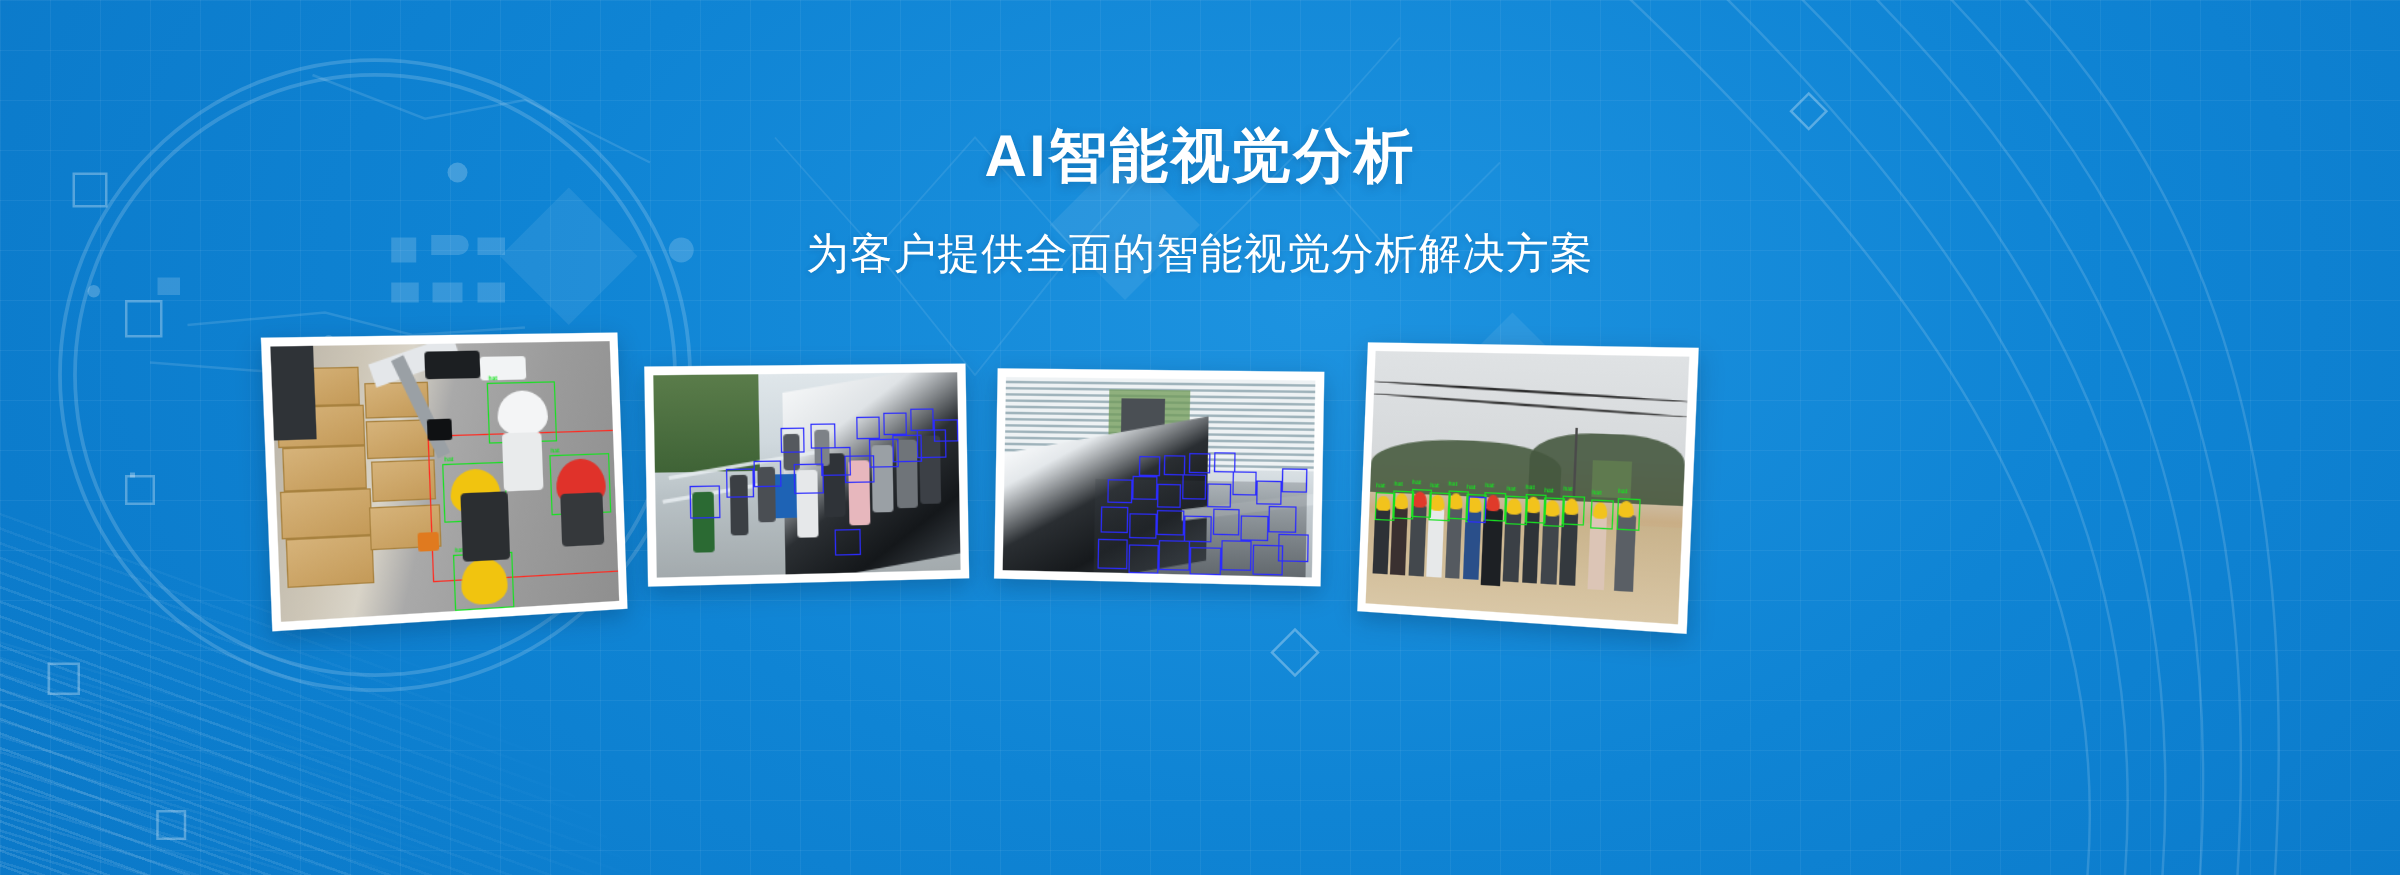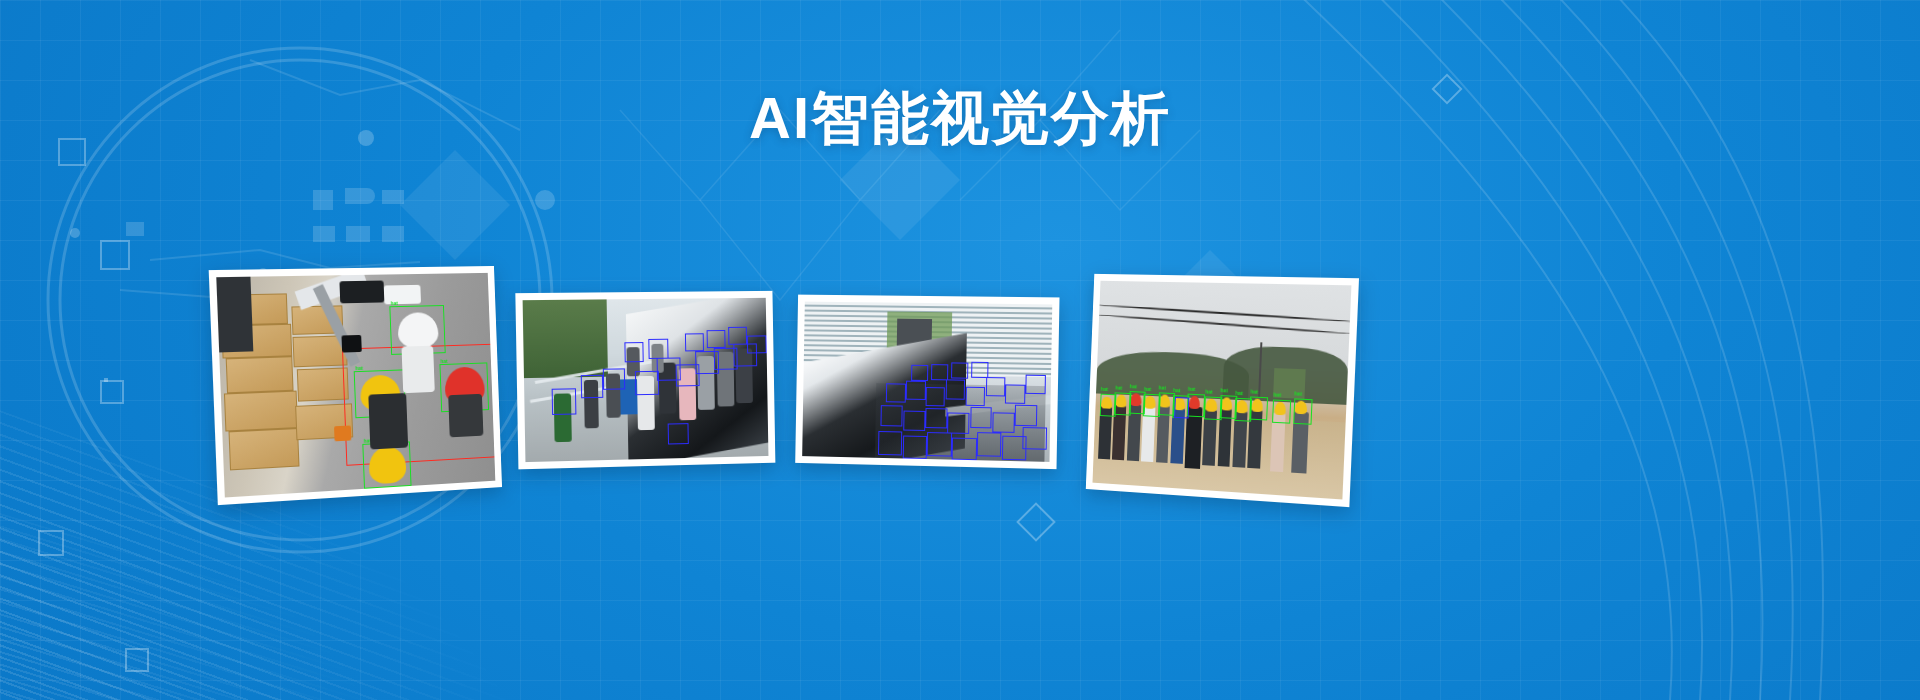--- a/index.html
+++ b/index.html
@@ -60,22 +60,22 @@
   .sqf{position:absolute;background:rgba(255,255,255,.17);}
 
   .dot{position:absolute;border-radius:50%;background:rgba(255,255,255,.22);}
 
   
   .text-block{
     position:absolute;top:0;left:0;width:1920px;
     text-align:center;z-index:12;
   }
   .title{
-    margin:0;padding:88px 0 0 0;
-    font-size:58px;line-height:1.05;font-weight:700;
+    margin:12px;padding:88px 0 0 0;
+    font-size:47px;line-height:1.05;font-weight:700;
     color:#ffffff;letter-spacing:2px;
     text-shadow:0 2px 8px rgba(0,40,80,.25);
   }
   .subtitle{
     margin:0;padding:22px 0 0 0;
     font-size:34px;line-height:1.2;font-weight:400;
     color:#ffffff;letter-spacing:1px;
     text-shadow:0 1px 5px rgba(0,40,80,.20);
   }
 
@@ -226,20 +226,21 @@
   <div class="sqf" style="left:313px;top:226px;width:22px;height:16px;"></div>
   <div class="sqf" style="left:346px;top:226px;width:24px;height:16px;"></div>
   <div class="sqf" style="left:382px;top:226px;width:22px;height:16px;"></div>
   <div class="sqf" style="left:370px;top:300px;width:14px;height:14px;"></div>
 
   <div class="dot" style="left:358px;top:130px;width:16px;height:16px;"></div>
   <div class="dot" style="left:70px;top:228px;width:10px;height:10px;"></div>
 
   <div class="text-block">
     <h1 class="title">AI智能视觉分析</h1>
+    <p class="subtitle">为客户提供全面的智能视觉分析解决方案</p>
   </div>
 
   <div class="photos">
 
     <div class="photo" id="ph1">
       <div class="inner">
         <div class="s1">
 
           <div class="box" style="left:2%;top:8%;width:22%;height:13%;"></div>
           <div class="box" style="left:1%;top:22%;width:24%;height:14%;"></div>

